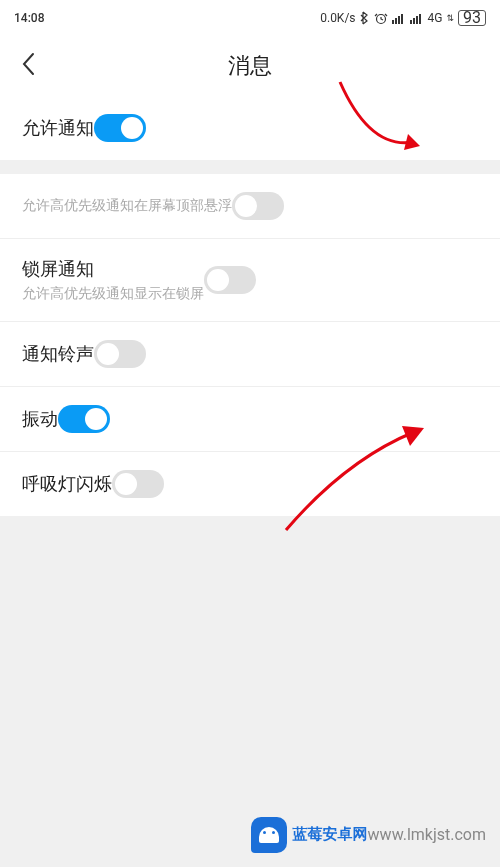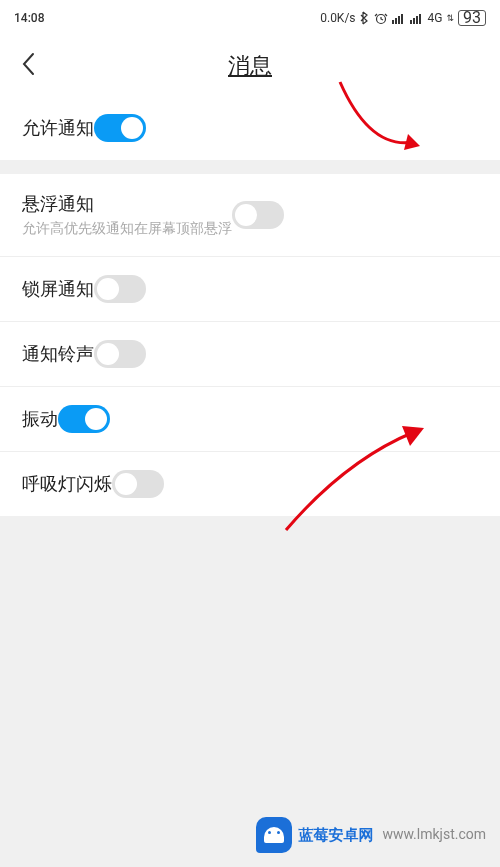--- a/index.html
+++ b/index.html
@@ -75,21 +75,20 @@
       font-weight: 300;
       line-height: 1;
     }
     .header-title {
       position: absolute;
       left: 50%;
       transform: translateX(-50%);
       font-size: 22px;
       font-weight: 500;
       color: #222;
-      text-decoration: underline;
     }
     .section-gap {
       height: 14px;
       background: #f0f0f0;
     }
     .list-item {
       padding: 18px 22px;
       display: flex;
       align-items: center;
       border-bottom: 1px solid #eee;
@@ -188,23 +187,22 @@
       display: flex;
       flex-direction: row;
       line-height: 1.2;
     }
     .wm-title {
       font-size: 15px;
       font-weight: 600;
       color: #1b6fd8;
     }
     .wm-url {
-      font-size: 14px;
+      font-size: 16px;
       color: #888;
-      margin-left: 9px;
     }
   </style>
 </head>
 <body>
 
 <div class="status-bar">
   <div class="status-left">14:08</div>
   <div class="status-right">
     <span>0.0K/s</span>
     <span>
@@ -241,31 +239,31 @@
   </div>
   <div class="toggle on">
       <div class="toggle-knob"></div>
     </div>
 </div>
 
 <div class="section-gap"></div>
 
 <div class="list-item">
   <div class="item-text">
-    <div class="item-title">悬浮通知</div>
     <div class="item-subtitle">允许高优先级通知在屏幕顶部悬浮</div>
   </div>
   <div class="toggle off">
       <div class="toggle-knob"></div>
     </div>
 </div>
 
 <div class="list-item">
   <div class="item-text">
     <div class="item-title">锁屏通知</div>
+    <div class="item-subtitle">允许高优先级通知显示在锁屏</div>
   </div>
   <div class="toggle off">
       <div class="toggle-knob"></div>
     </div>
 </div>
 
 <div class="list-item">
   <div class="item-text">
     <div class="item-title">通知铃声</div>
   </div>

